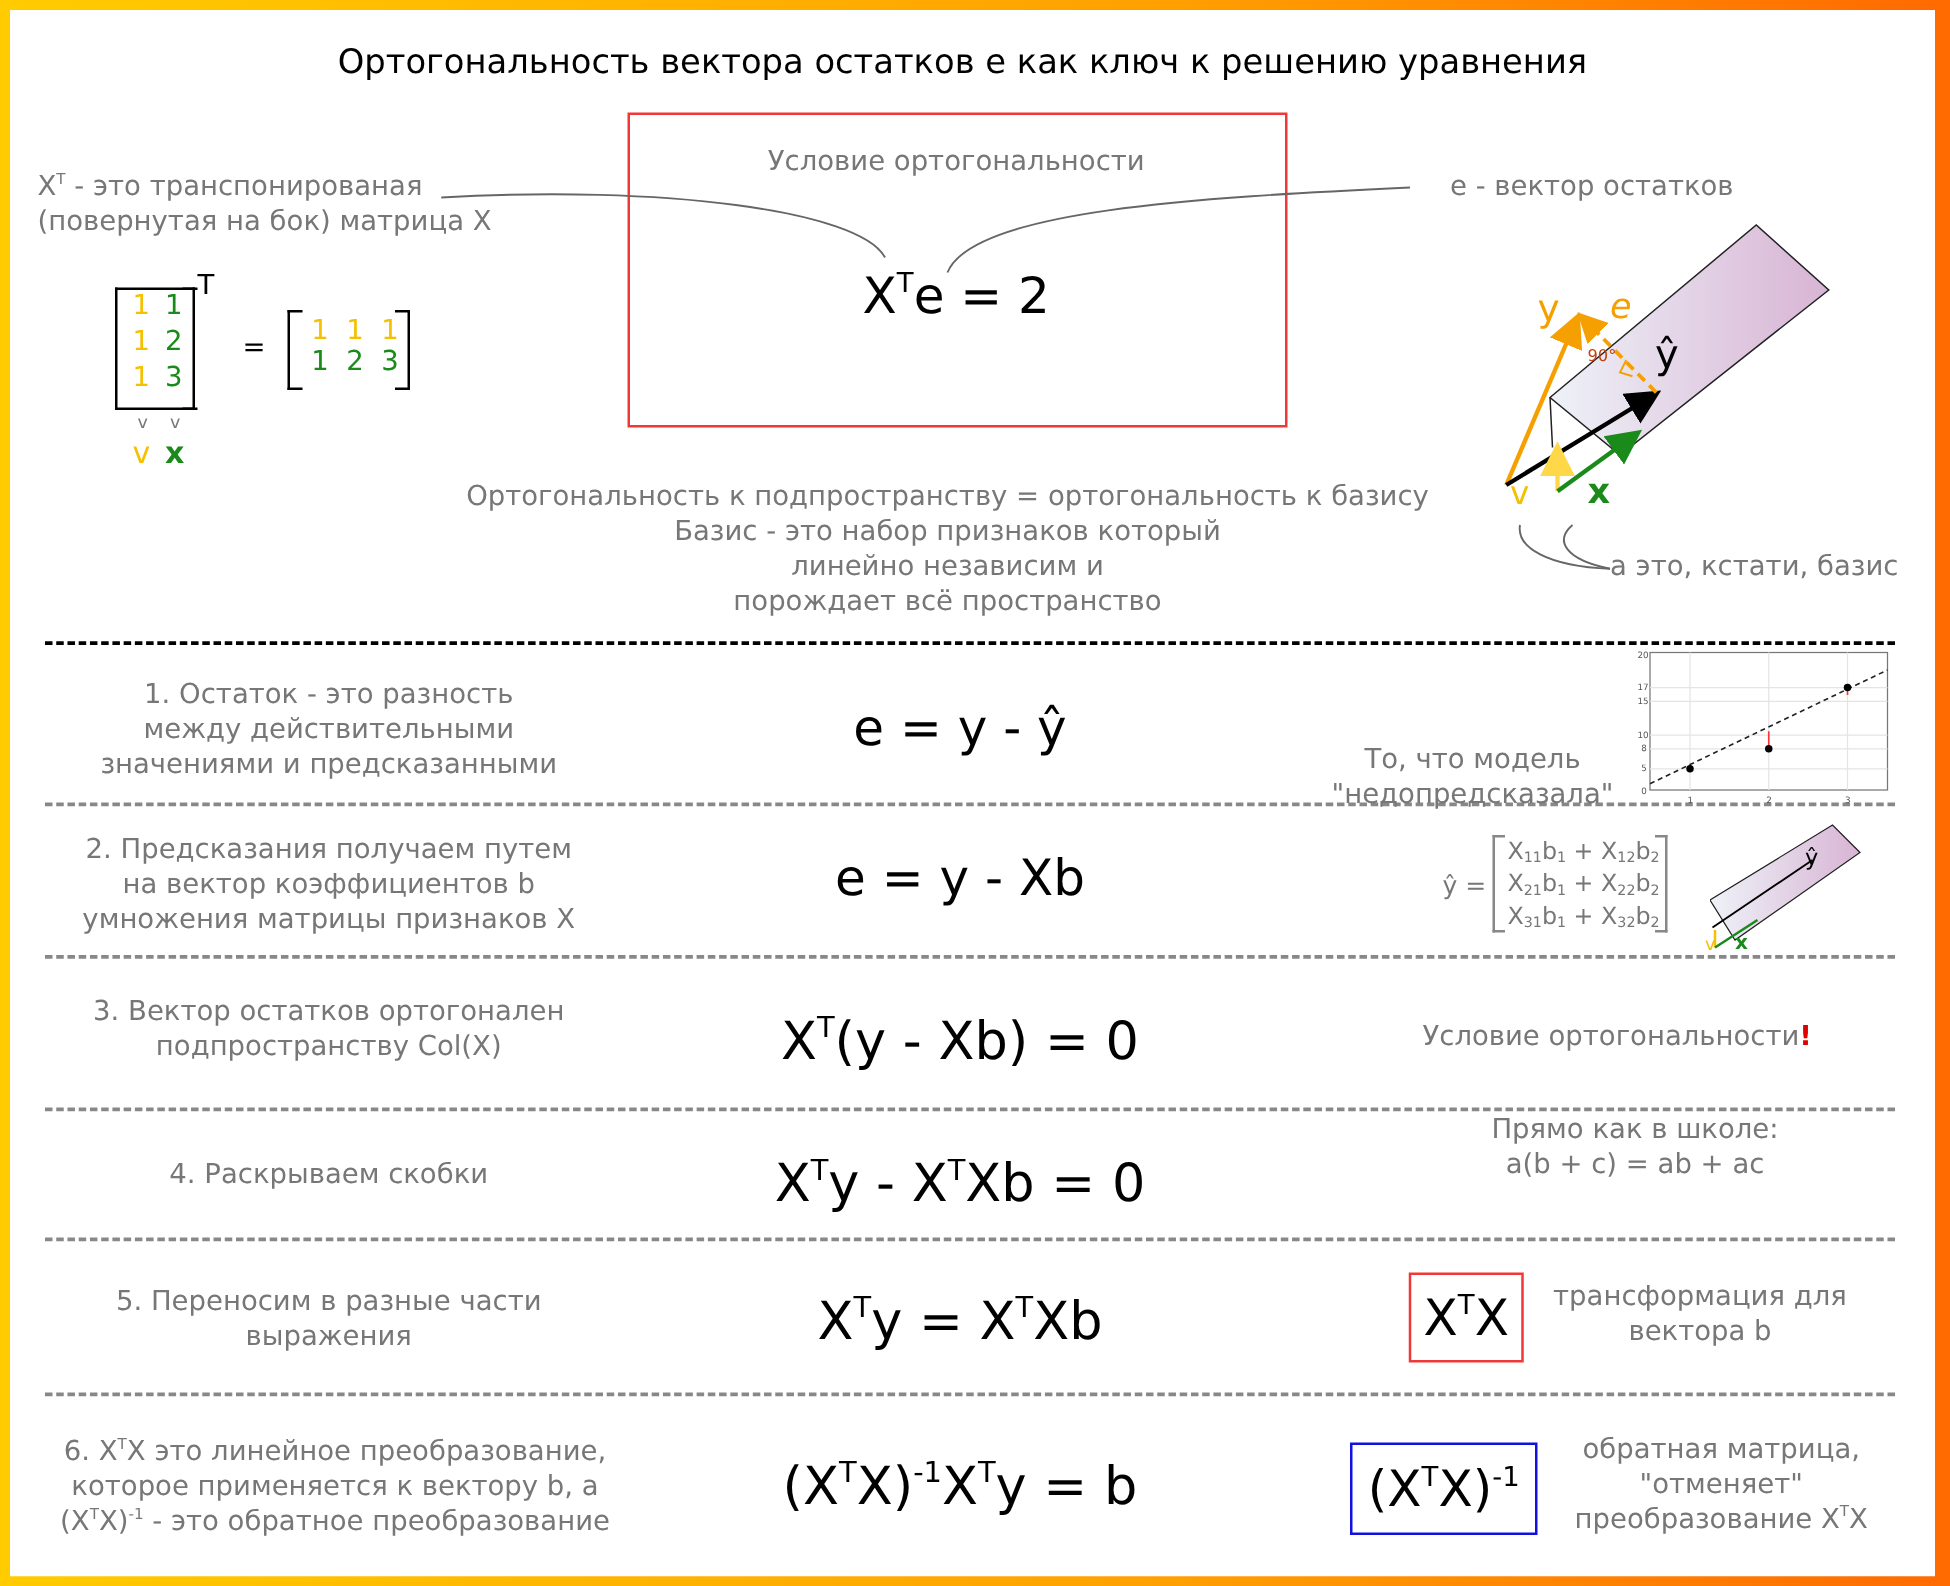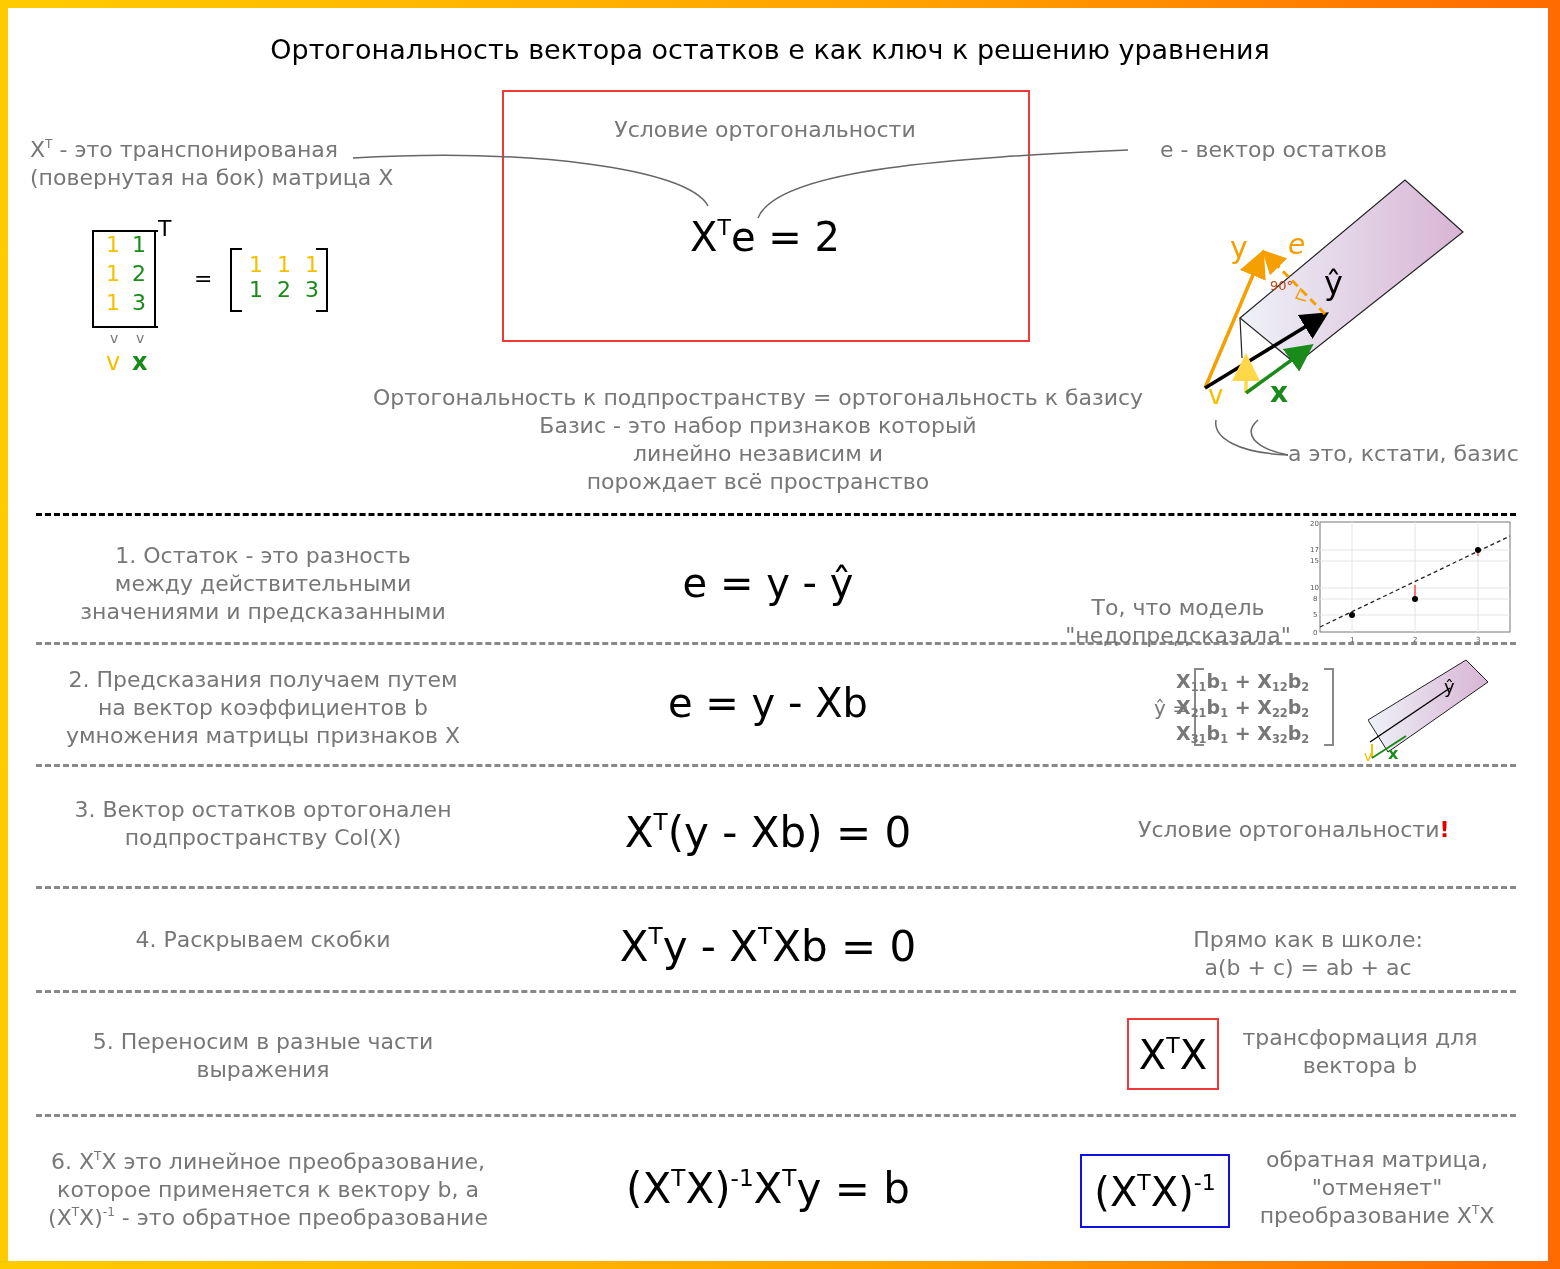--- a/index.html
+++ b/index.html
@@ -173,21 +173,21 @@
 
   <div class="abs note center" style="left:40px;top:658px;width:430px;">
     <div>2. Предсказания получаем путем</div>
       <div>на вектор коэффициентов b</div>
       <div>умножения матрицы признаков X</div>
   </div>
   <div class="abs eq" style="left:540px;top:672px;width:440px;">e = y - Xb</div>
   <div class="abs gray" style="left:1146px;top:688px;font-size:20px;">ŷ =</div>
   <div class="abs" style="left:1186px;top:660px;width:134px;height:74px;border:2px solid #888;border-right:none;width:8px;"></div>
   <div class="abs" style="left:1316px;top:660px;width:8px;height:74px;border:2px solid #888;border-left:none;"></div>
-  <div class="abs gray" style="left:1168px;top:660px;font-size:19px;line-height:26px;font-weight:bold;">
+  <div class="abs gray" style="left:1198px;top:660px;font-size:19px;line-height:26px;">
     <div><span>X</span><sub>11</sub><span>b</span><sub>1</sub><span> + X</span><sub>12</sub><span>b</span><sub>2</sub></div>
     <div><span>X</span><sub>21</sub><span>b</span><sub>1</sub><span> + X</span><sub>22</sub><span>b</span><sub>2</sub></div>
     <div><span>X</span><sub>31</sub><span>b</span><sub>1</sub><span> + X</span><sub>32</sub><span>b</span><sub>2</sub></div>
   </div>
   <svg class="abs" style="left:1360px;top:650px;" width="150" height="110">
     <defs>
       <linearGradient id="plane2" x1="0" y1="0" x2="1" y2="0">
           <stop offset="0" stop-color="#eef2f8"></stop>
           <stop offset="1" stop-color="#d8b4d4"></stop>
         </linearGradient>
@@ -209,28 +209,31 @@
     <span>X</span><sup>T</sup><span>(y - Xb) = 0</span>
   </div>
   <div class="abs note" style="left:1130px;top:808px;">
     <span>Условие ортогональности</span><span style="color:#e00000;font-weight:bold;">!</span>
   </div>
 
   <div class="abs note center" style="left:40px;top:918px;width:430px;">4. Раскрываем скобки</div>
   <div class="abs eq" style="left:540px;top:914px;width:440px;font-size:42px;">
     <span>X</span><sup>T</sup><span>y - X</span><sup>T</sup><span>Xb = 0</span>
   </div>
-  <div class="abs note center" style="left:1130px;top:918px;width:340px;">
+  <div class="abs note center" style="left:1130px;top:882px;width:340px;">
     <div>Прямо как в школе:</div>
       <div>a(b + c) = ab + ac</div>
   </div>
 
   <div class="abs note center" style="left:40px;top:1020px;width:430px;">
     <div>5. Переносим в разные части</div>
       <div>выражения</div>
+  </div>
+  <div class="abs eq" style="left:540px;top:1024px;width:440px;font-size:42px;">
+    <span>X</span><sup>T</sup><span>y = X</span><sup>T</sup><span>Xb</span>
   </div>
   <div class="abs box-red eq" style="left:1119px;top:1010px;width:88px;height:68px;font-size:40px;line-height:70px;">
     <span>X</span><sup>T</sup><span>X</span>
   </div>
   <div class="abs note center" style="left:1222px;top:1016px;width:260px;">
     <div>трансформация для</div>
       <div>вектора b</div>
   </div>
 
   <div class="abs note center" style="left:20px;top:1140px;width:480px;">

